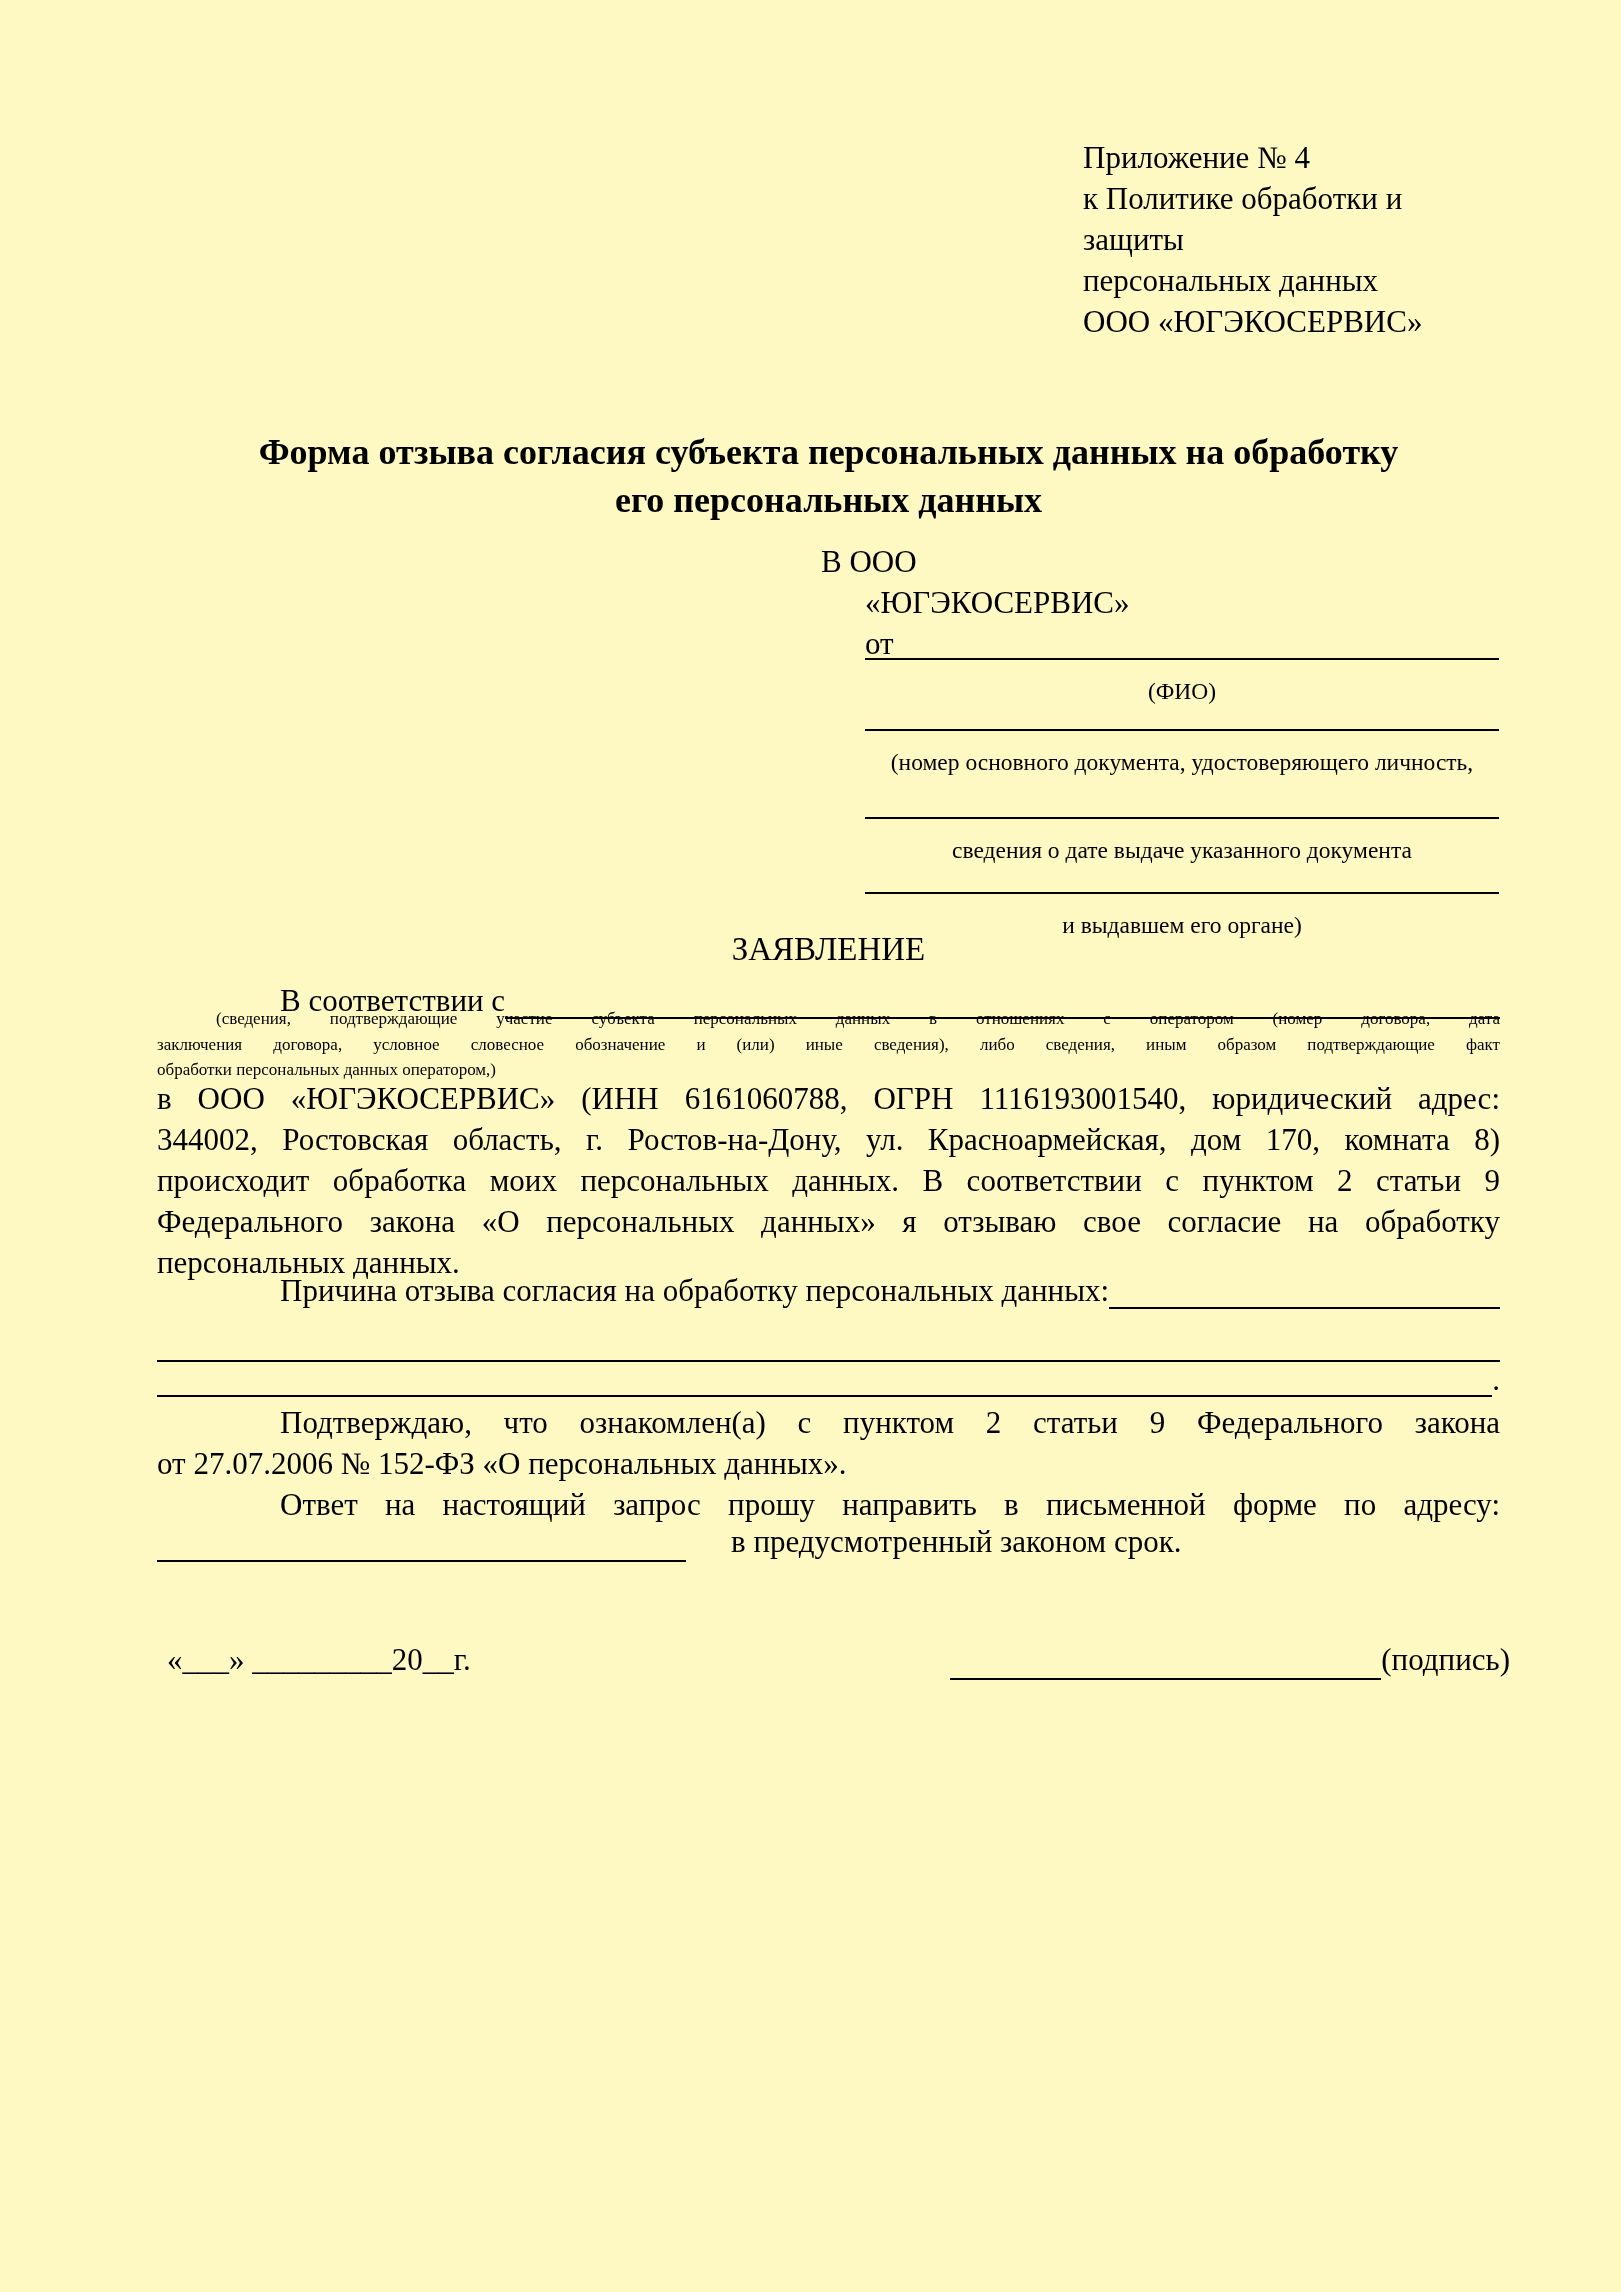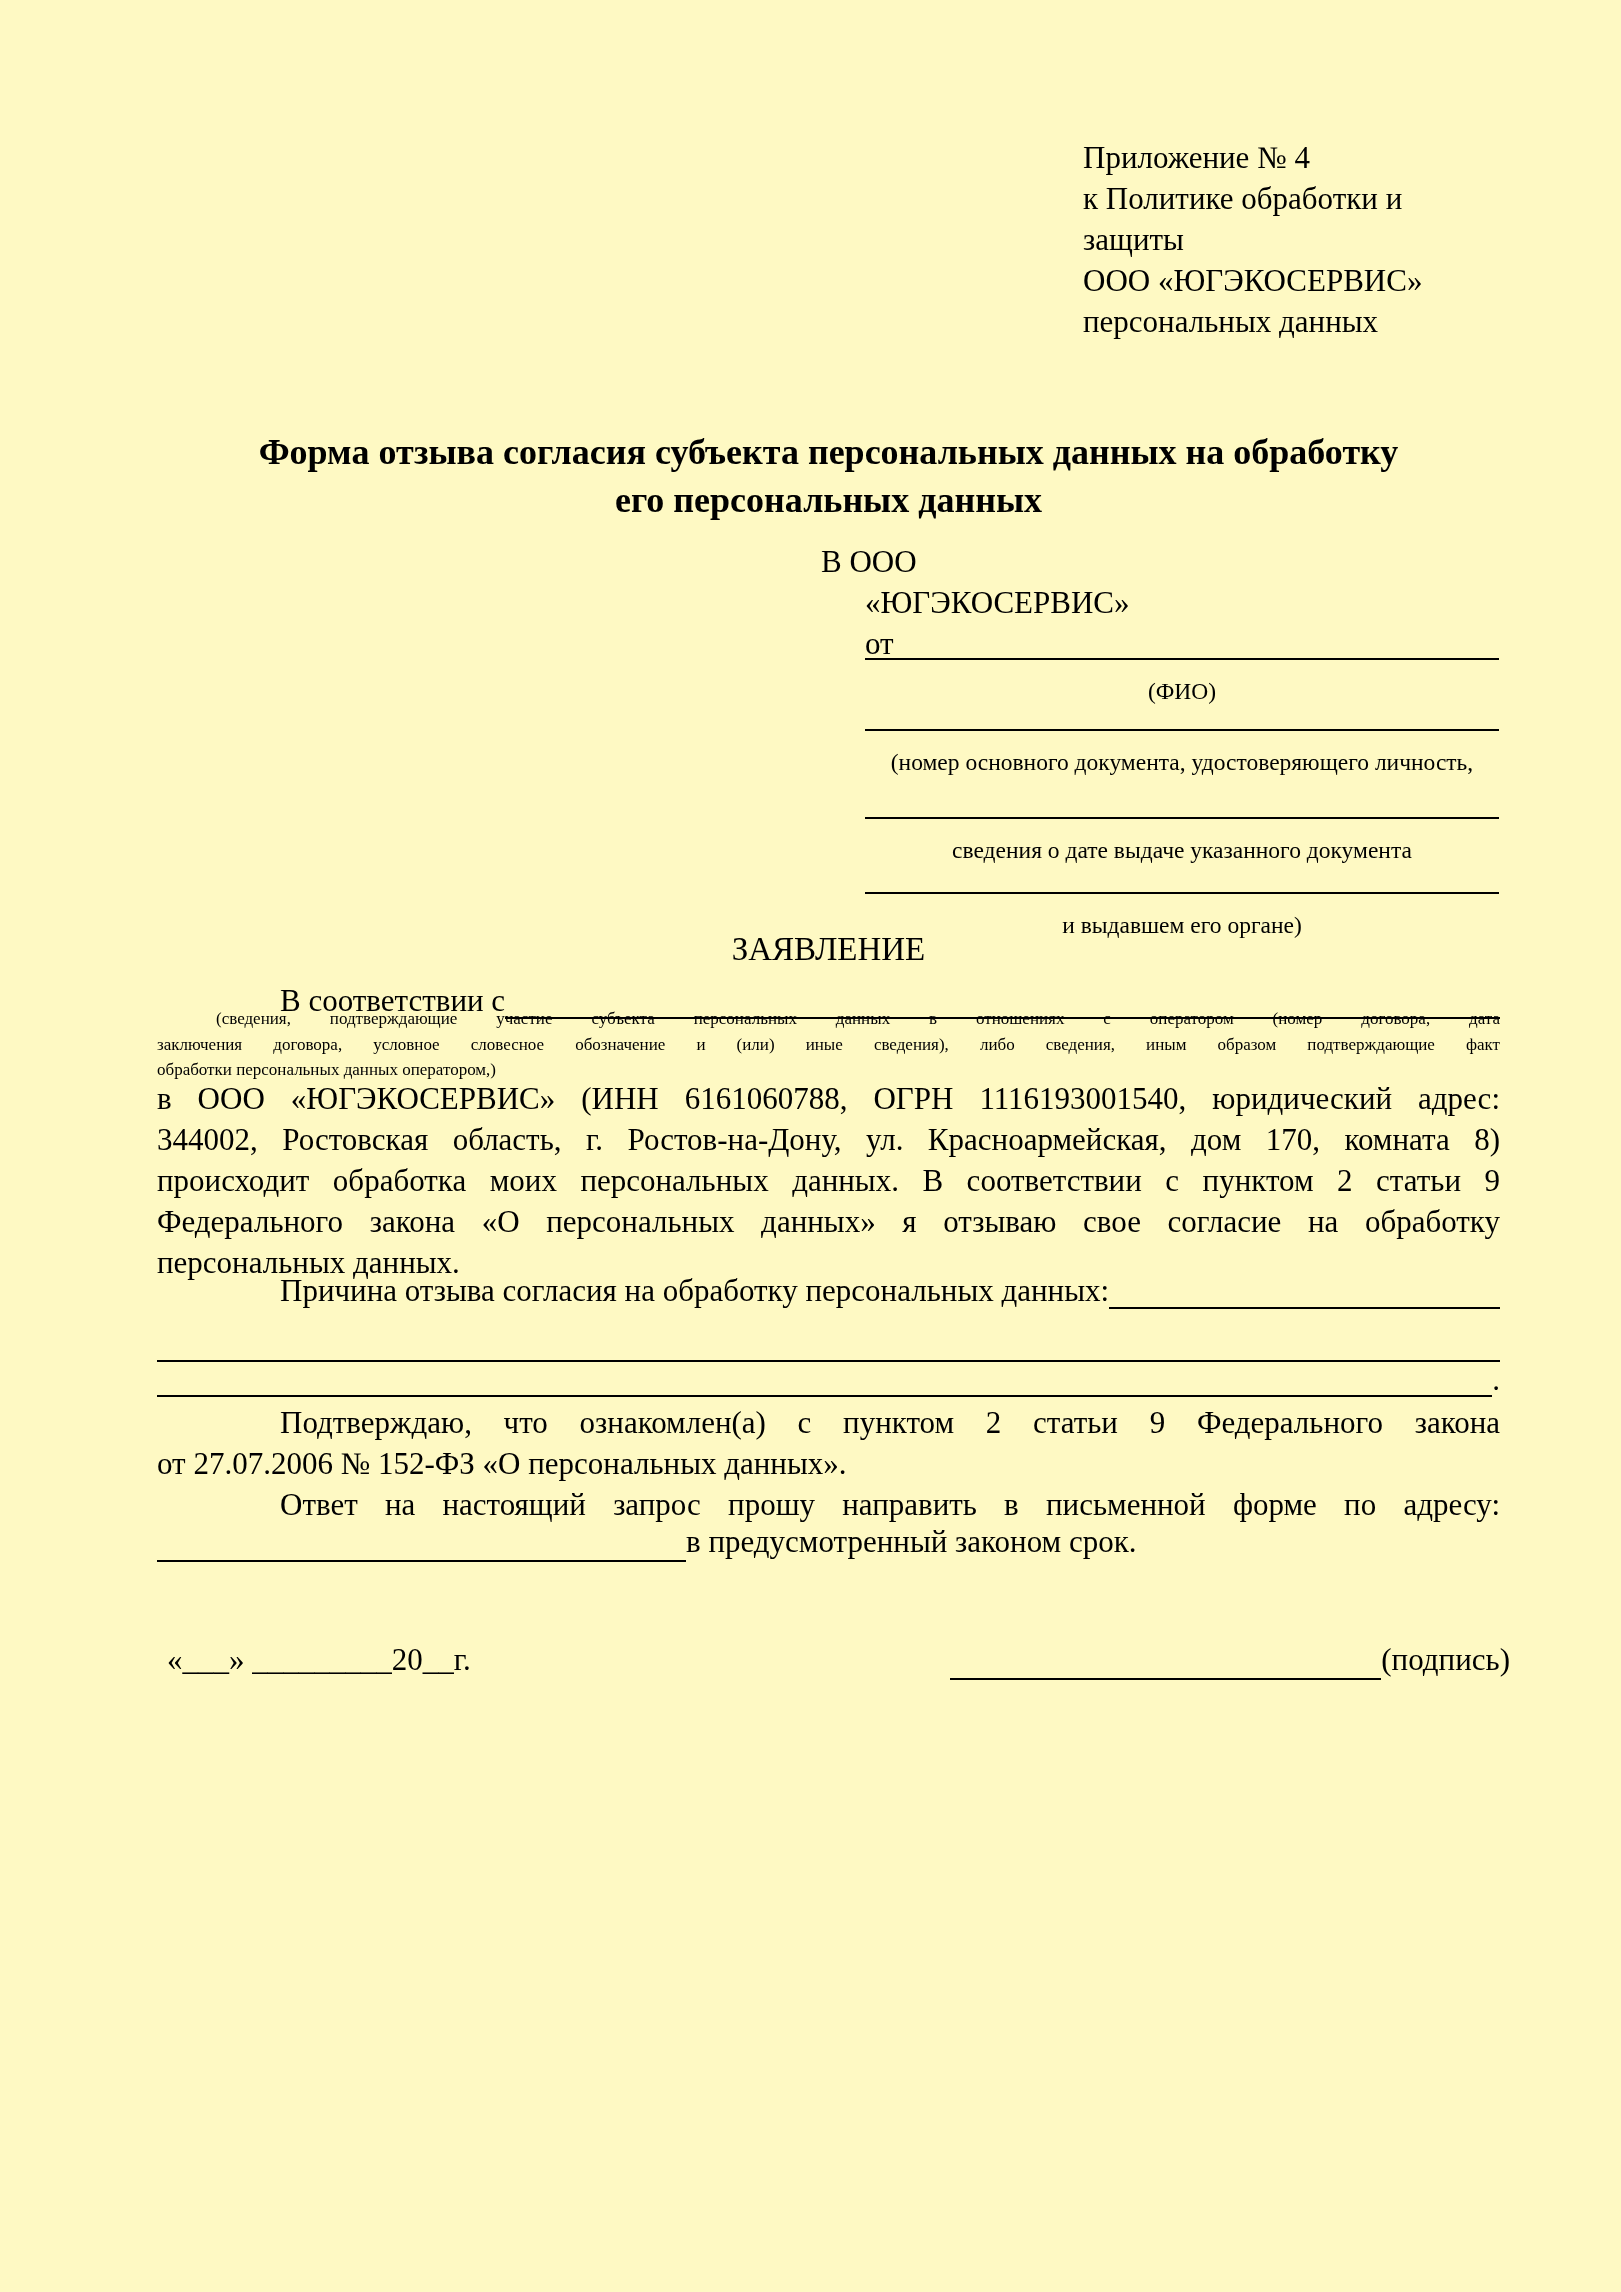--- a/index.html
+++ b/index.html
@@ -50,43 +50,43 @@
   .note-line-0 { padding-left:59px; }
   .stretch { text-align:justify; text-align-last:justify; }
   .body-par { top:1078px; line-height:41px; }
   .reason-row { top:1270px; display:flex; align-items:flex-end; height:39px; }
   .reason-label { padding-left:123px; white-space:nowrap; }
   .blank1 { top:1321px; height:41px; border-bottom:2.9px solid #000; }
   .blank2-row { top:1362px; display:flex; align-items:flex-end; height:35px; line-height:35px; }
   .confirm { top:1402px; line-height:41px; }
   .confirm-line-0 { padding-left:123px; }
   .reply { top:1484px; line-height:41px; }
-  .reply-line-1 { display:flex; align-items:flex-end; height:37px; }
+  .reply-line-1 { display:flex; align-items:flex-end; height:37px;gap:45px; }
   .reply-fill { width:529px; border-bottom:2.9px solid #000; height:100%; flex:0 0 auto; }
   .reply-tail { white-space:nowrap; }
   
   .footer {
     position:absolute; left:167px; top:1639px; width:1343px;
     display:flex; justify-content:space-between; align-items:flex-end; height:41px;
     line-height:41px;
   }
   .sig-group { display:flex; align-items:flex-end; height:41px; }
   .sig-fill { width:431px; border-bottom:2.9px solid #000; height:100%; }
   .date-line { white-space:nowrap; }
 </style>
 </head>
 <body>
 
 <div class="page">
 
   <div class="appendix">
     <div>Приложение № 4</div>
     <div>к Политике обработки и защиты</div>
+    <div>персональных данных</div>
     <div>ООО «ЮГЭКОСЕРВИС»</div>
-    <div>персональных данных</div>
   </div>
 
   <div class="title">
     <div>Форма отзыва согласия субъекта персональных данных на обработку</div>
     <div>его персональных данных</div>
   </div>
 
   <div class="addressee">
     <div class="addr-line">В ООО</div>
     <div class="addr-line indented">«ЮГЭКОСЕРВИС»</div>

